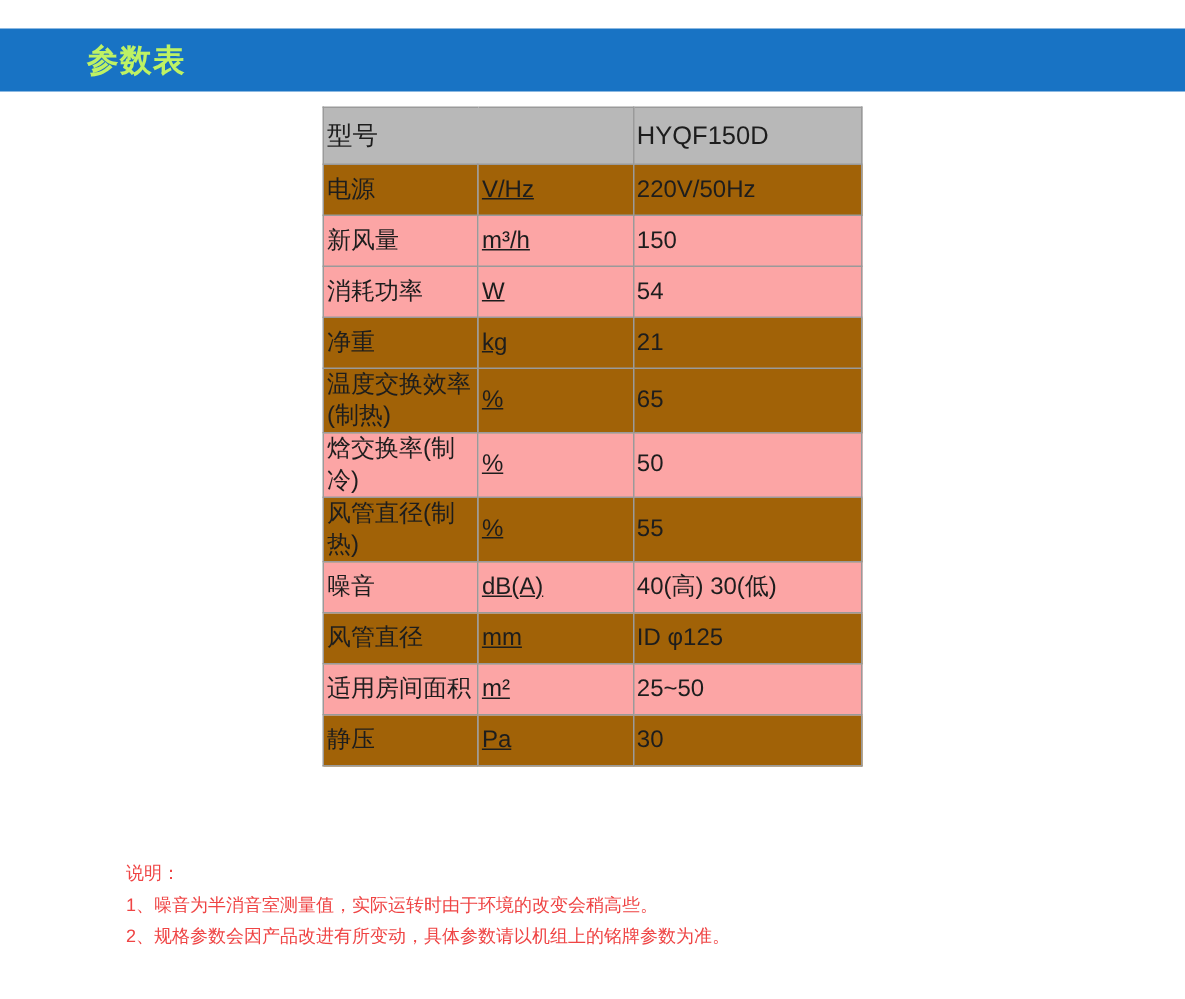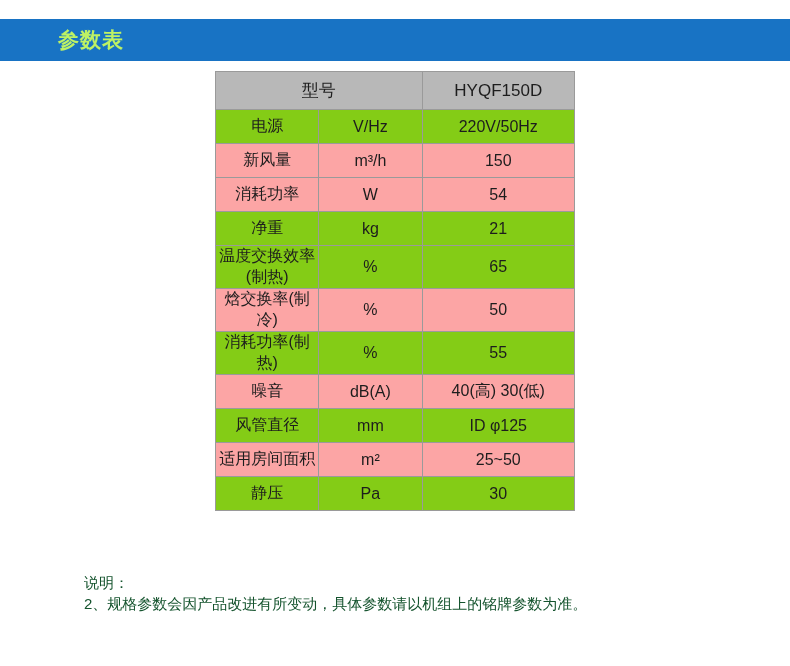--- a/index.html
+++ b/index.html
@@ -45,53 +45,53 @@
     width: 360px;
   }
   table.spec {
     border-collapse: collapse;
     width: 360px;
     table-layout: fixed;
   }
   table.spec td {
     border: 1px solid #9a9a9a;
     height: 34px;
-    text-align: center;
+    text-align: left;
     vertical-align: middle;
     font-size: 16px;
     color: #1d1d1d;
     padding: 0 2px;
     box-sizing: border-box;
   }
   .col-name  { width: 168px; }
-  .col-unit  { width: 68px; }
+  .col-unit  { width: 68px; text-decoration: underline; }
   .col-value { width: 124px; }
 
   tr.head td {
     background: #b8b8b8;
     font-size: 17px;
     height: 38px;
   }
   tr.head td.head-name { font-weight: normal; }
-  tr.alt td { background: #84cc16; }
+  tr.alt td { background: #a16207; }
   tr.plain td { background: #fca5a5; }
 
   td.small { font-size: 13px; }
   td.tiny  { font-size: 12.5px; }
   td.mid   { font-size: 14.5px; }
 
   
   .notes {
     position: absolute;
     left: 84px;
     top: 572px;
     width: 660px;
-    font-size: 15px;
+    font-size: 12px;
     line-height: 21px;
-    color: #14532d;
+    color: #ef4444;
   }
   .notes div { white-space: nowrap; }
 </style>
 </head>
 <body>
 
 <div class="page">
 
   <div class="header-band">
     <div class="header-title">参数表</div>
@@ -137,21 +137,21 @@
           <td class="col-value">65</td>
         </tr>
 
         <tr class="plain">
           <td class="col-name">焓交换率(制冷)</td>
           <td class="col-unit">%</td>
           <td class="col-value">50</td>
         </tr>
 
         <tr class="alt">
-          <td class="col-name">消耗功率(制热)</td>
+          <td class="col-name">风管直径(制热)</td>
           <td class="col-unit">%</td>
           <td class="col-value">55</td>
         </tr>
 
         <tr class="plain">
           <td class="col-name">噪音</td>
           <td class="col-unit">dB(A)</td>
           <td class="col-value tiny">40(高) 30(低)</td>
         </tr>
 
@@ -171,16 +171,17 @@
           <td class="col-name">静压</td>
           <td class="col-unit">Pa</td>
           <td class="col-value">30</td>
         </tr>
       </tbody>
     </table>
   </div>
 
   <div class="notes">
     <div>说明：</div>
+    <div>1、噪音为半消音室测量值，实际运转时由于环境的改变会稍高些。</div>
     <div>2、规格参数会因产品改进有所变动，具体参数请以机组上的铭牌参数为准。</div>
   </div>
 
 </div>
 
 </body></html>

